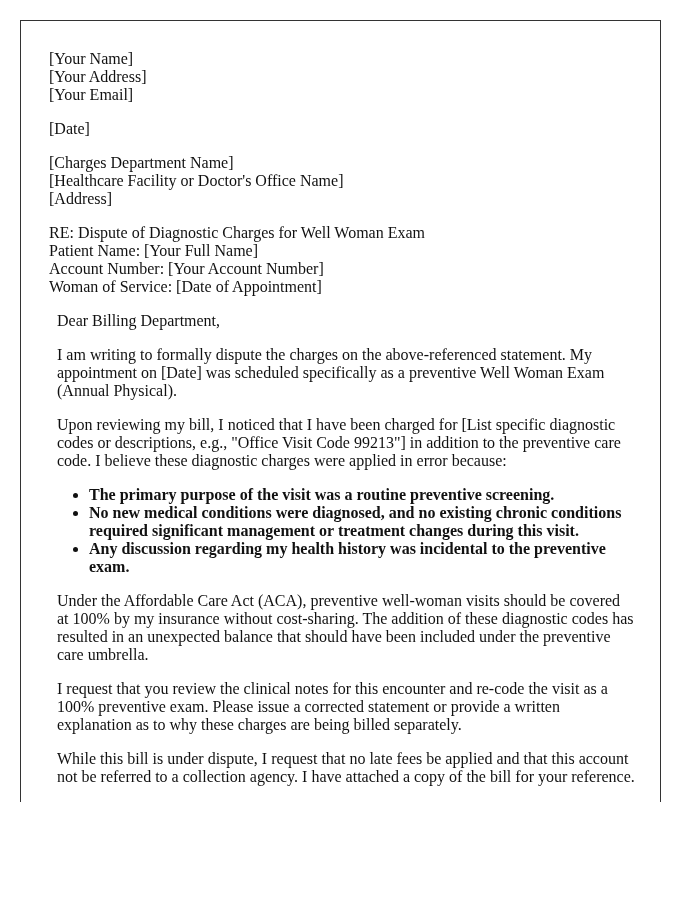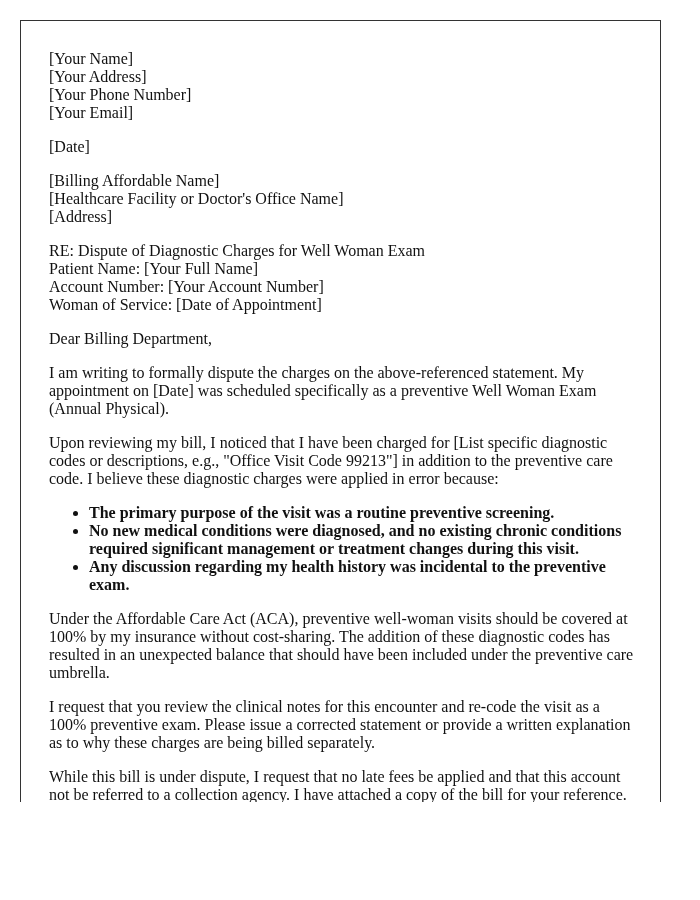--- a/index.html
+++ b/index.html
@@ -39,50 +39,49 @@
       margin: 0 0 16px 0;
     }
     .line {
       display: block;
       white-space: nowrap;
     }
     .re-title {
       font-weight: normal;
     }
     p {
-      margin: 0 0 16px 0;
+      margin: 0 0 16px 8px;
     }
     ul {
       margin: 0 0 16px 0;
       padding-left: 40px;
       font-weight: bold;
     }
     ul li {
       margin: 0;
     }
   </style>
 </head>
 <body>
 
 <div class="page">
   <div class="content">
 
     <div class="block">
       <span class="line">[Your Name]</span>
       <span class="line">[Your Address]</span>
-      <span class="line">[Your Phone Number]</span>
       <span class="line">[Your Email]</span>
     </div>
 
     <div class="block">
       <span class="line">[Date]</span>
     </div>
 
     <div class="block">
-      <span class="line">[Billing Affordable Name]</span>
+      <span class="line">[Charges Department Name]</span>
       <span class="line">[Healthcare Facility or Doctor's Office Name]</span>
       <span class="line">[Address]</span>
     </div>
 
     <div class="block">
       <span class="line re-title">RE: Dispute of Diagnostic Charges for Well Woman Exam</span>
       <span class="line">Patient Name: [Your Full Name]</span>
       <span class="line">Account Number: [Your Account Number]</span>
       <span class="line">Woman of Service: [Date of Appointment]</span>
     </div>

